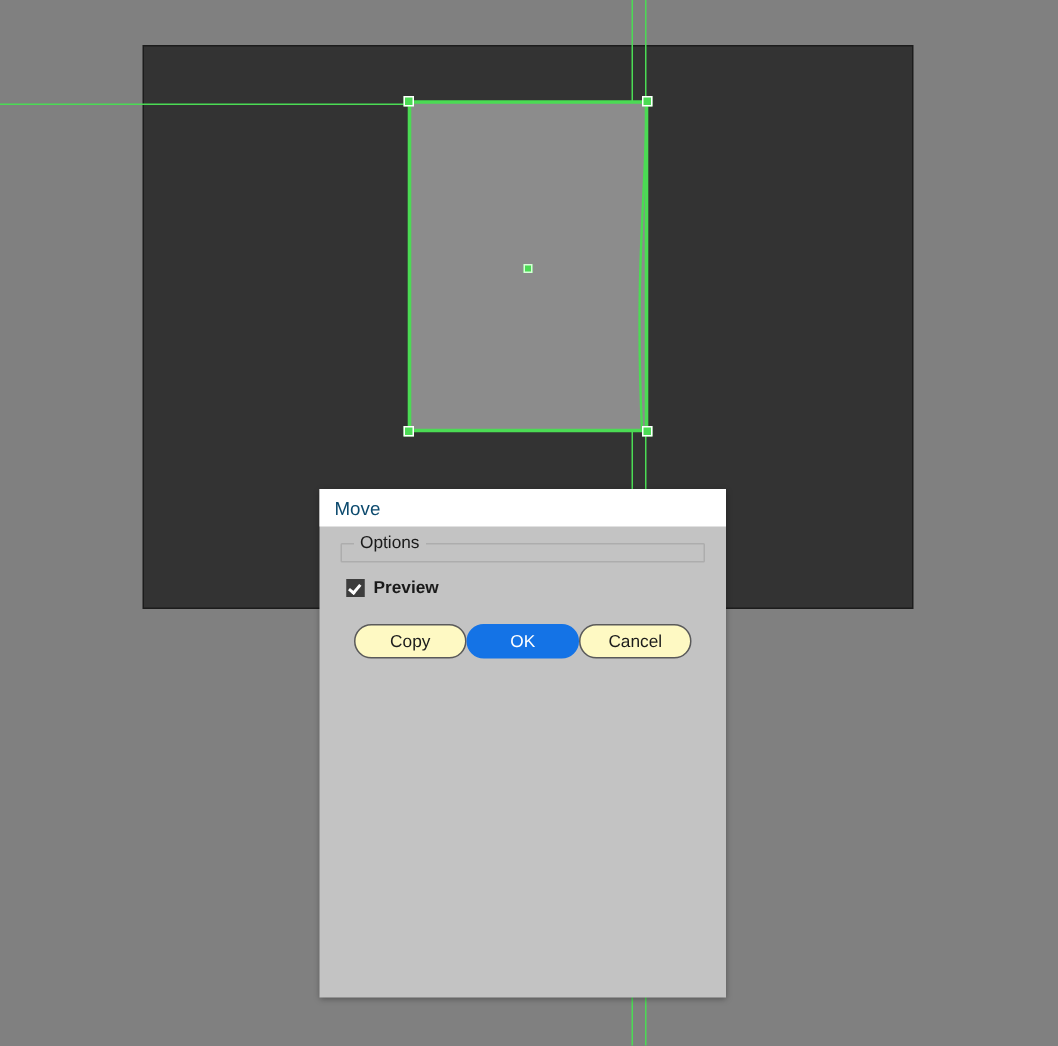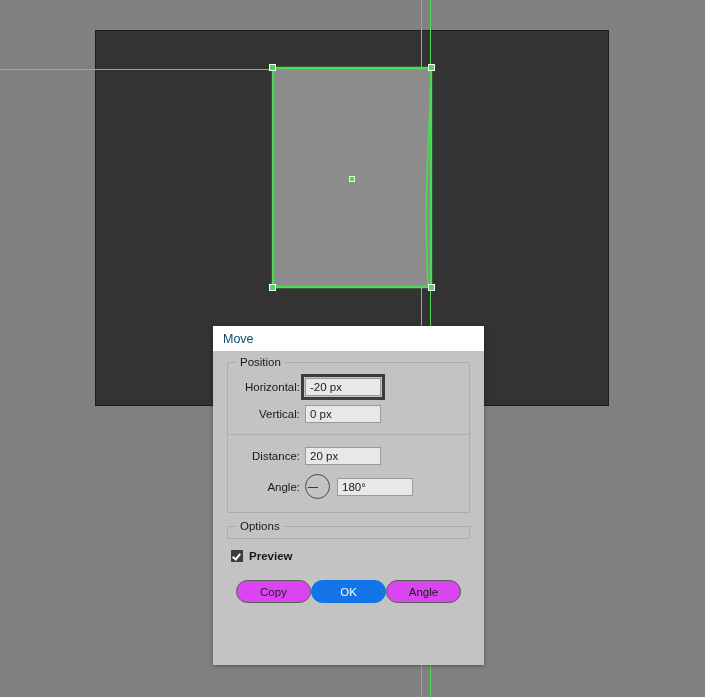--- a/index.html
+++ b/index.html
@@ -268,21 +268,21 @@
     border-radius: 12px;
     font-family: "Liberation Sans", sans-serif;
     font-size: 11.5px;
     cursor: default;
     display: flex;
     align-items: center;
     justify-content: center;
     box-sizing: border-box;
   }
   .btn-secondary {
-    background: #d946ef;
+    background: #fef9c3;
     border: 1px solid #5a5a5a;
     color: #1c1c1c;
   }
   .btn-primary {
     background: #1473e6;
     border: 1px solid #1473e6;
     color: #ffffff;
   }
 </style>
 </head>
@@ -314,60 +314,32 @@
   <div id="center-point"></div>
 
   <div id="move-dialog">
 
     <div id="dialog-titlebar">
       <span id="dialog-title">Move</span>
     </div>
 
     <div id="dialog-body">
 
-      <div class="group-box" id="position-group">
-        <span class="group-legend">Position</span>
-
-        <div class="field-row">
-          <span class="field-label">Horizontal:</span>
-          <input class="num-input focused" type="text" value="-20 px" style="">
-        </div>
-
-        <div class="field-row">
-          <span class="field-label">Vertical:</span>
-          <input class="num-input" type="text" value="0 px" style="">
-        </div>
-
-        <div id="group-divider"></div>
-
-        <div class="field-row">
-          <span class="field-label">Distance:</span>
-          <input class="num-input" type="text" value="20 px" style="">
-        </div>
-
-        <div class="field-row" id="angle-row">
-          <span class="field-label">Angle:</span>
-          <div id="angle-dial">
-            <div id="angle-needle"></div>
-          </div>
-          <input class="num-input" type="text" value="180°" style="">
-        </div>
-      </div>
 
       <div class="group-box" id="options-group">
         <span class="group-legend">Options</span>
       </div>
 
       <div id="preview-row">
         <span class="chk-box checked"></span>
         <span class="chk-label">Preview</span>
       </div>
 
       <div id="button-bar">
         <div class="btn btn-secondary">Copy</div>
         <div class="btn btn-primary">OK</div>
-        <div class="btn btn-secondary">Angle</div>
+        <div class="btn btn-secondary">Cancel</div>
       </div>
 
     </div>
   </div>
 
 </div>
 
 </body></html>

